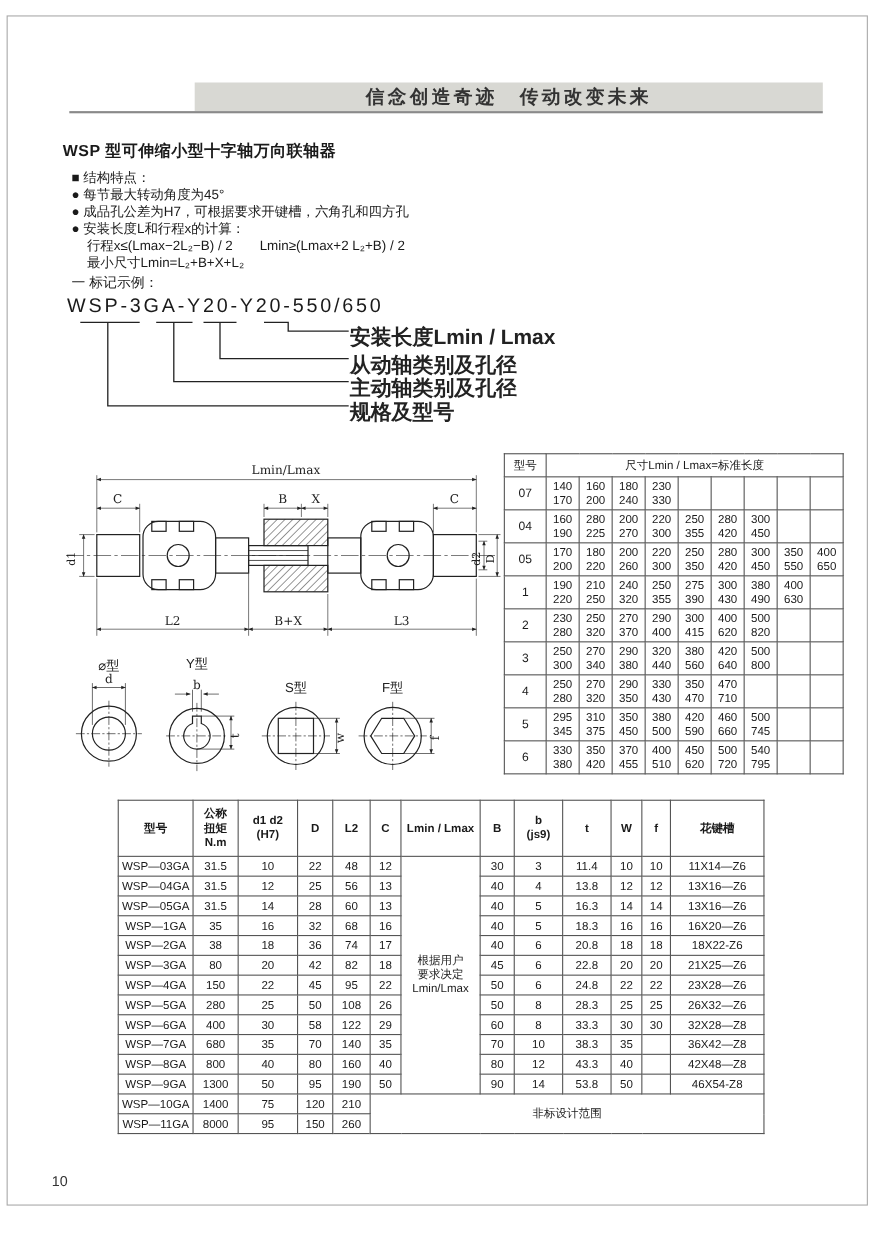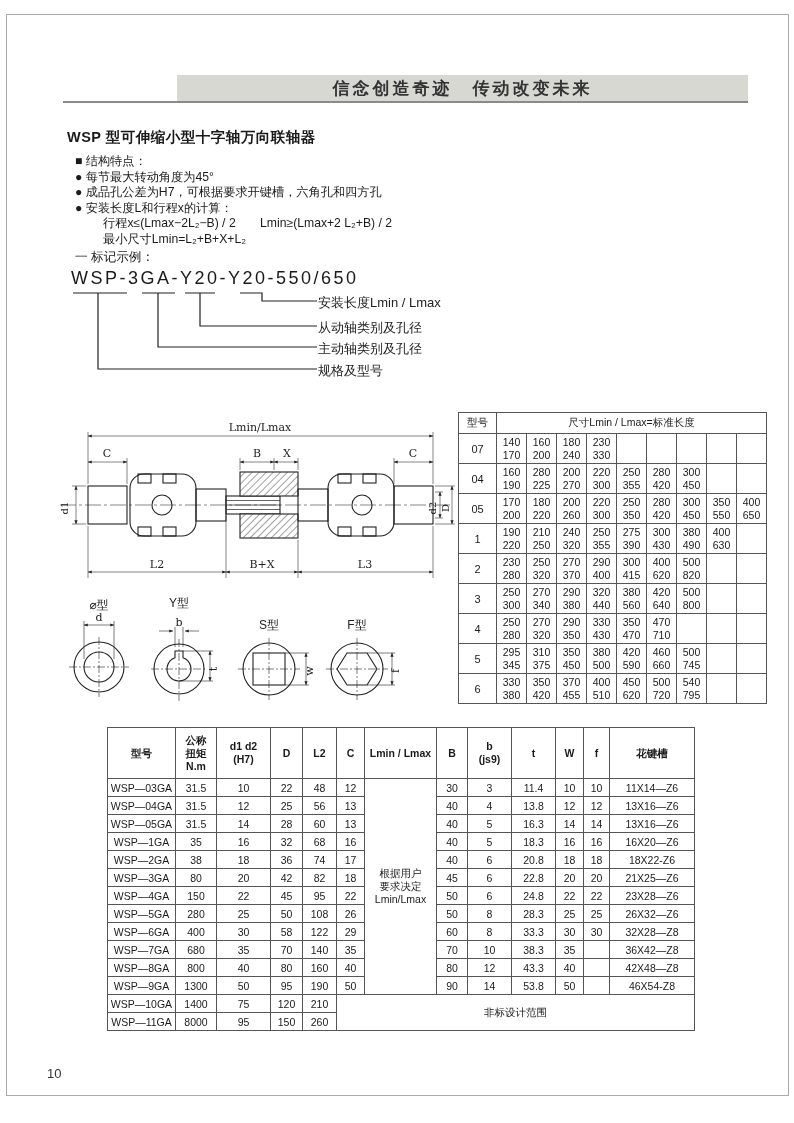--- a/index.html
+++ b/index.html
@@ -3,28 +3,28 @@
 <meta charset="utf-8">
 <style>
   html,body{margin:0;padding:0;background:#fff;}
   .page{position:relative;width:794px;height:1123px;background:#fff;overflow:hidden;
         font-family:"Liberation Sans",sans-serif;color:#1a1a1a;}
   .frame{position:absolute;left:6px;top:14px;width:781px;height:1080px;border:1px solid #a9a9a9;}
   .banner{position:absolute;left:177px;top:75px;width:571px;height:26px;background:#d8d8d3;
           display:flex;align-items:center;justify-content:center;font-weight:bold;
           font-size:17px;letter-spacing:3px;color:#333;}
   .banner-rule{position:absolute;left:63px;top:101px;width:685px;border-top:2px solid #8a8a8a;}
-  .intro{position:absolute;left:67px;top:128px;width:440px;}
+  .intro{position:absolute;left:57px;top:128px;width:440px;}
   .intro .title{font-size:14.5px;font-weight:bold;margin-bottom:7px;letter-spacing:0.5px;}
   .intro .line{font-size:12.2px;line-height:15.6px;margin-left:8px;}
-  .intro .indent{margin-left:36px;white-space:pre;}
+  .intro .indent{margin-left:22px;white-space:pre;}
   .intro .example-heading{font-size:12.6px;margin-left:8px;margin-top:1px;}
   .intro .example-code{font-size:18px;letter-spacing:2.5px;margin-left:4px;margin-top:2px;}
   .callout-svg{position:absolute;left:60px;top:288px;}
-  .callout-label{position:absolute;left:318px;font-size:13px;color:#222;white-space:nowrap;}
+  .callout-label{position:absolute;left:318px;font-size:19px;color:#222;white-space:nowrap;font-weight:bold;}
   .co0{top:294px;} .co1{top:319px;text-align:center;} .co2{top:340px;} .co3{top:362px;}
   .drawing-svg{position:absolute;left:50px;top:412px;}
   .holes-svg{position:absolute;left:55px;top:585px;}
   svg text{font-family:"DejaVu Serif",serif;fill:#222;}
   svg .cjk{font-family:"Liberation Sans",sans-serif;}
   
   .spec{position:absolute;left:458px;top:412px;border-collapse:collapse;table-layout:fixed;width:308px;}
   .spec th,.spec td{border:1px solid #555;text-align:center;padding:0;font-weight:normal;}
   .spec th{height:20px;font-size:10.5px;}
   .spec td{height:29px;font-size:10.5px;}

